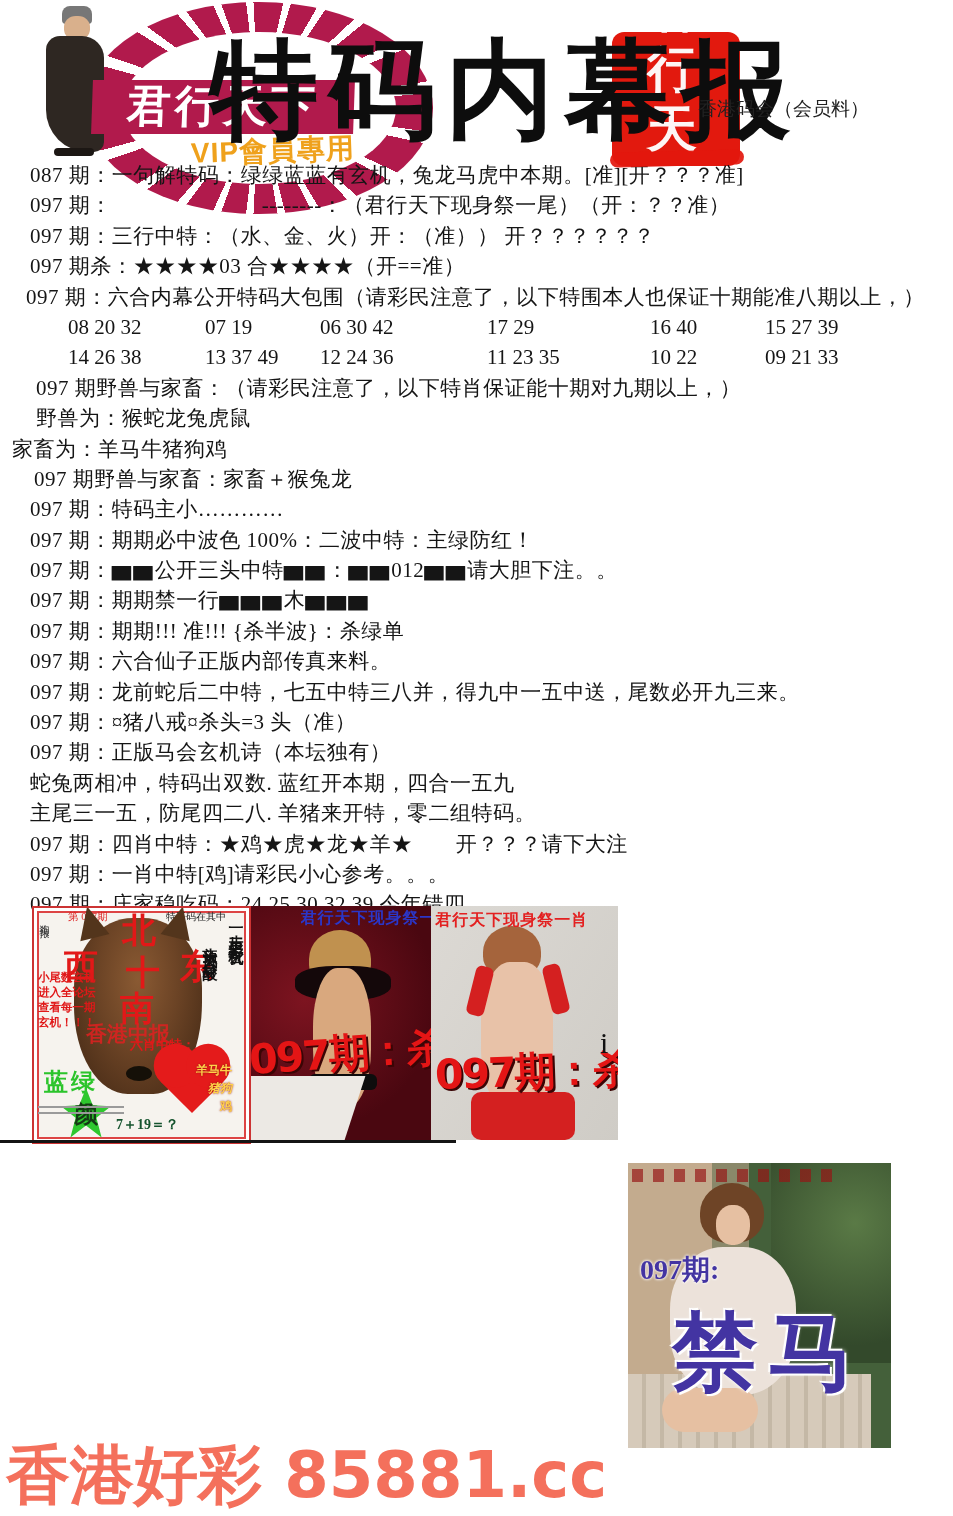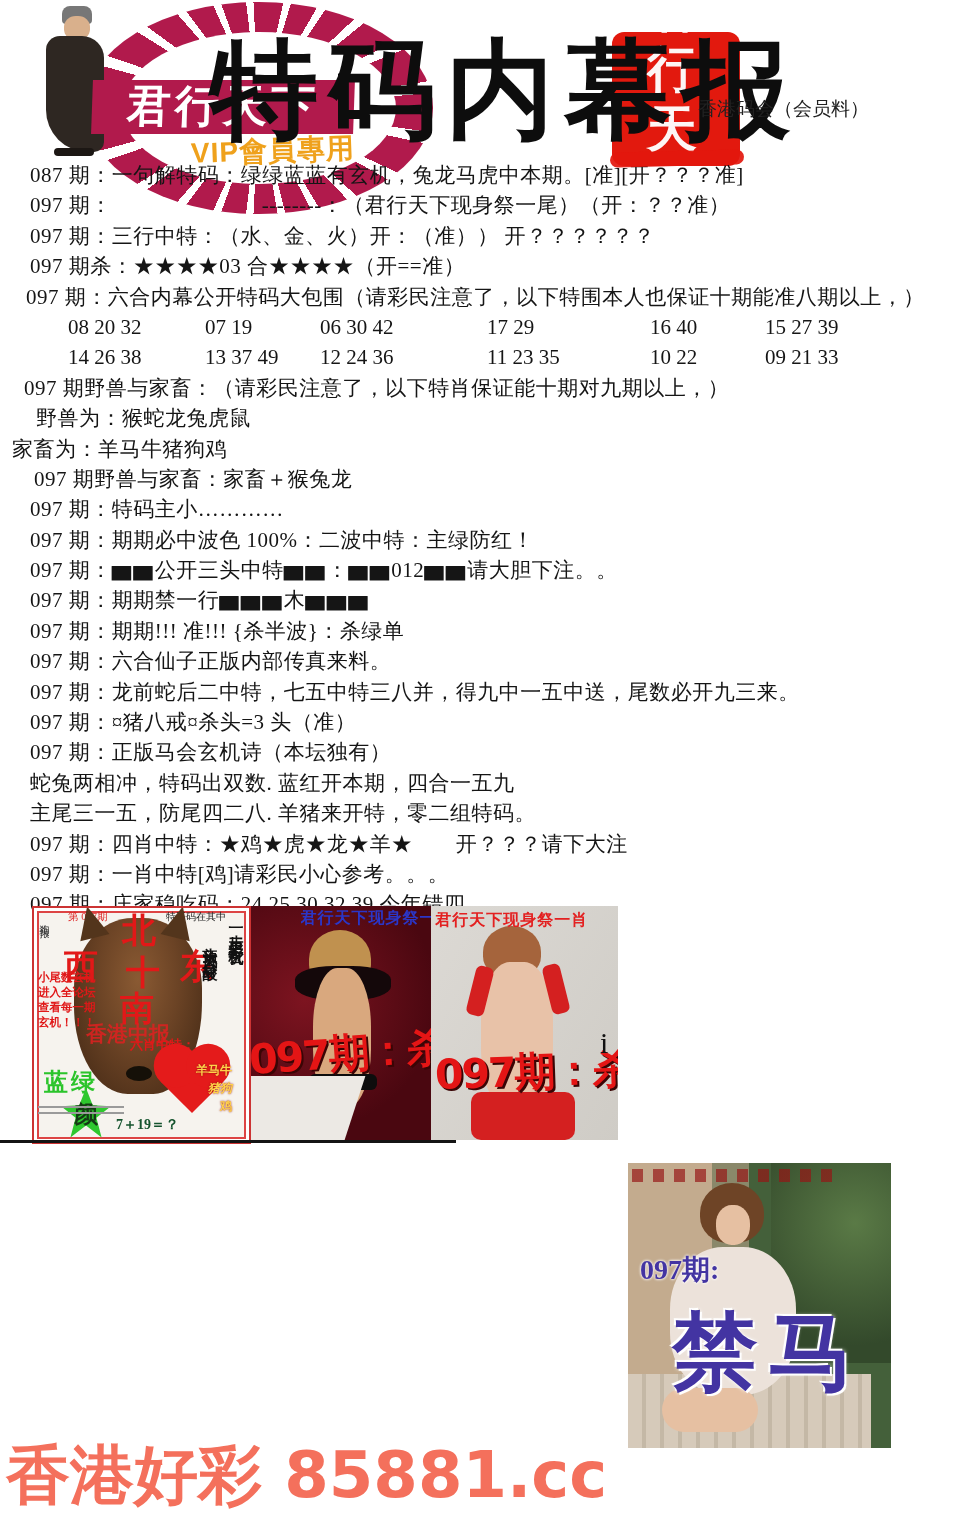--- a/index.html
+++ b/index.html
@@ -28,21 +28,21 @@
         display:flex;align-items:center;justify-content:center;}
   .seal-inner{width:112px;font-size:50px;line-height:60px;font-weight:bold;color:#fff;
               letter-spacing:8px;word-break:break-all;text-align:center;opacity:.96;}
   .rnote{left:698px;top:96px;z-index:6;font-size:19px;color:#222;}
   .strike{left:610px;top:151px;width:134px;height:15px;background:#e3170d;border-radius:8px;
           transform:rotate(-1.5deg);opacity:.92;z-index:7;}
 
   
   .lines{left:0;top:160px;width:953px;z-index:4;font-size:21px;}
   .ln{height:30.4px;line-height:30.4px;padding-left:30px;white-space:nowrap;letter-spacing:.5px;}
-  .ln.i5{padding-left:26px;} .ln.i8{padding-left:24px;} .ln.i9{padding-left:36px;}
+  .ln.i5{padding-left:26px;} .ln.i8{padding-left:36px;} .ln.i9{padding-left:36px;}
   .ln.i10{padding-left:12px;} .ln.i11{padding-left:34px;}
   .gap{display:inline-block;width:150px;}
   .grid{display:flex;padding-left:68px;height:30.4px;line-height:30.4px;font-size:21px;}
   .gc1{width:137px;} .gc2{width:115px;} .gc3{width:167px;} .gc4{width:163px;} .gc5{width:115px;}
 
   
   .strip{left:32px;top:906px;width:586px;height:234px;display:flex;z-index:8;}
   .card{position:relative;height:234px;overflow:hidden;}
   .card1{width:216px;background:#f6f3ee;border:2px solid #cc3333;box-shadow:inset 0 0 0 3px #fff,inset 0 0 0 5px #d44;}
   .c1-mast{position:absolute;left:3px;top:8px;writing-mode:vertical-rl;font-size:10px;color:#333;letter-spacing:2px;}

